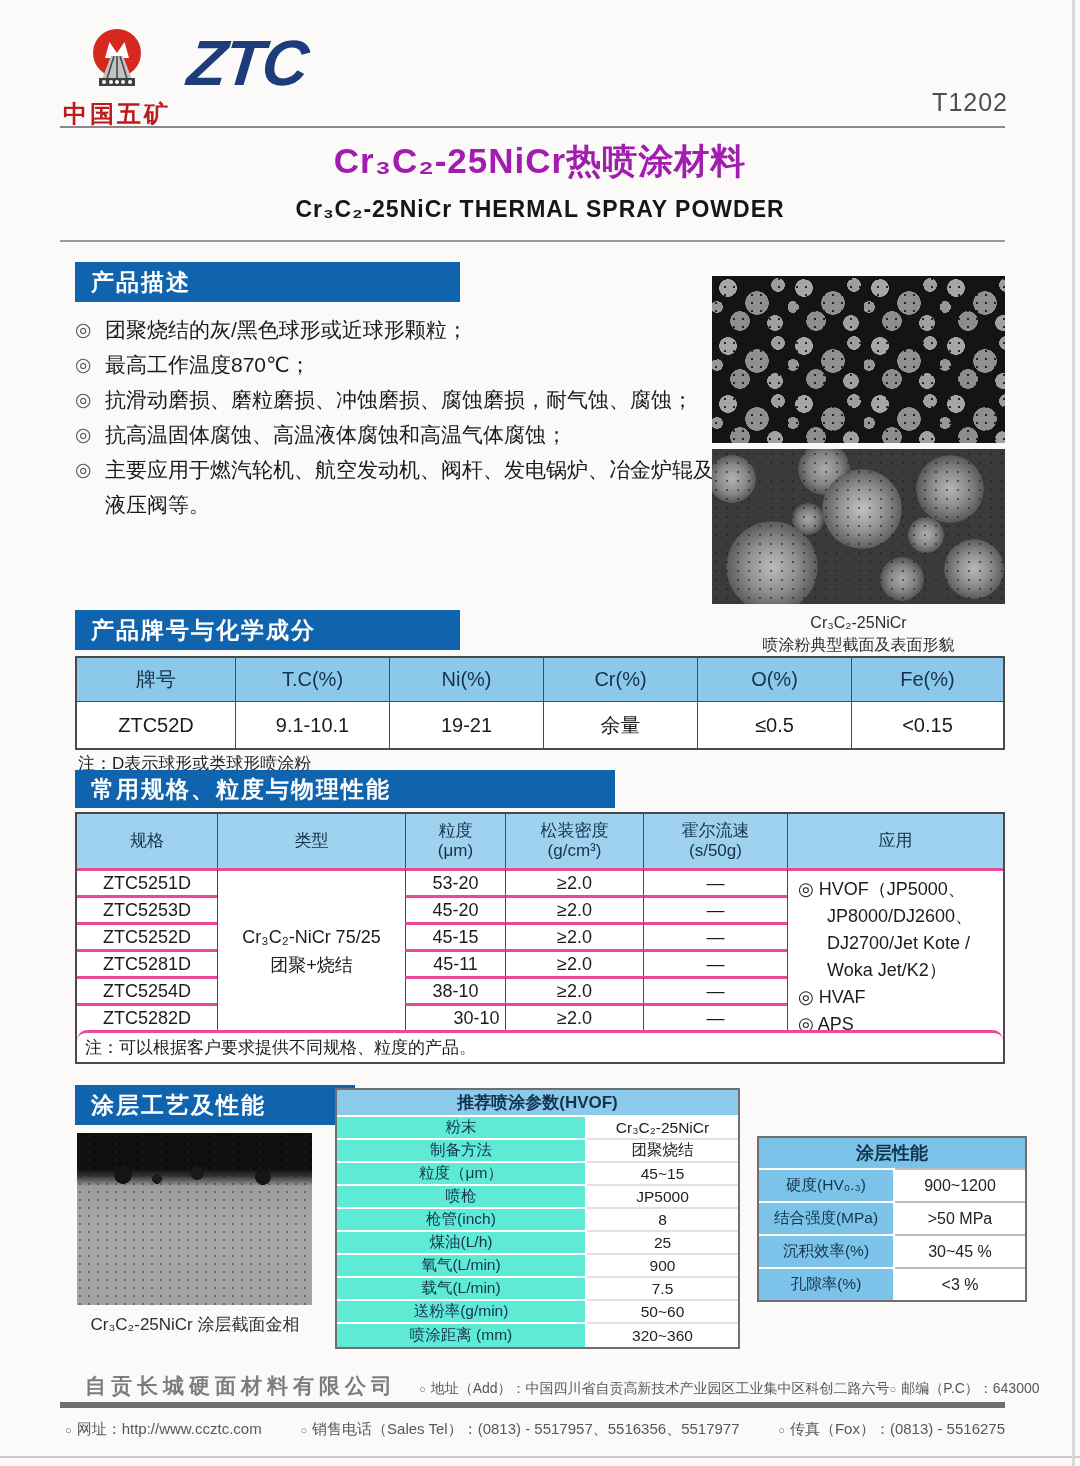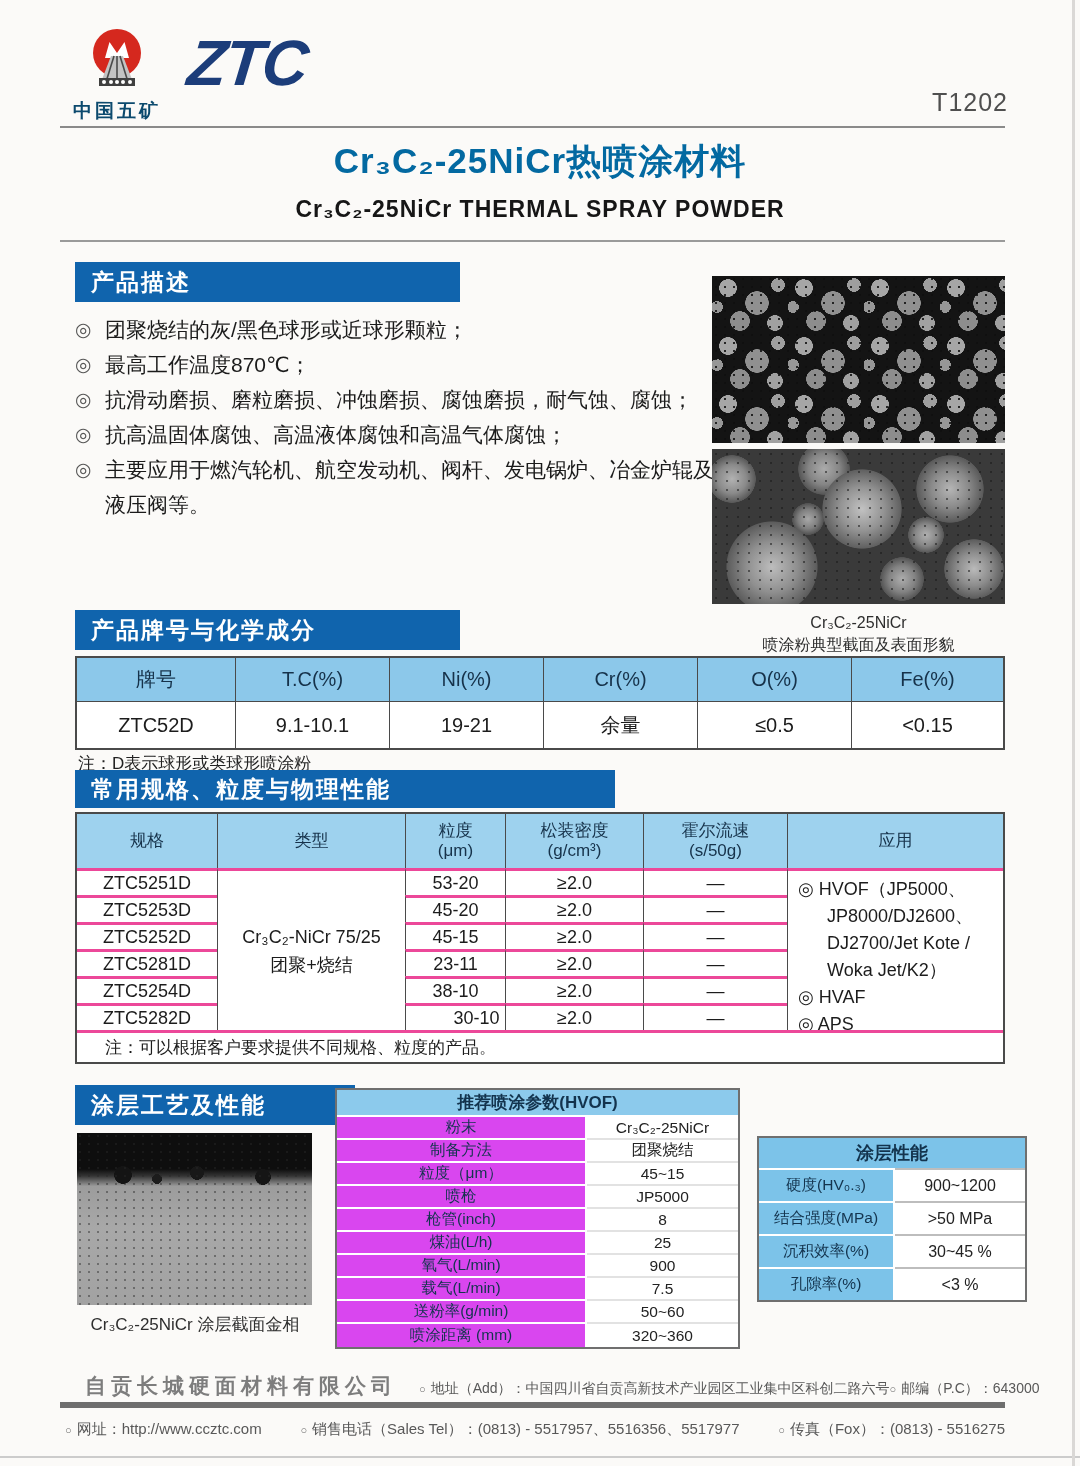--- a/index.html
+++ b/index.html
@@ -6,26 +6,26 @@
   body{
     width:1080px;height:1466px;position:relative;
     background:#fbfaf8;
     font-family:"Liberation Sans","DejaVu Sans",sans-serif;
     color:#1c1c1c;overflow:hidden;
   }
   .abs{position:absolute;}
 
   
   .logo-wrap{left:62px;top:28px;width:110px;text-align:center;}
-  .brand-cn{font-size:19px;font-weight:bold;color:#0c4a6e;letter-spacing:3px;margin-top:2px;}
+  .brand-cn{font-size:24px;font-weight:bold;color:#b91c1c;letter-spacing:3px;margin-top:2px;}
   .ztc{left:188px;top:26px;font-size:64px;font-weight:bold;font-style:italic;
        color:#1c3d7a;letter-spacing:-2px;transform:skewX(-6deg);}
   .doc-number{right:72px;top:88px;font-size:25px;color:#4f4f4f;letter-spacing:1px;}
   .hr1{left:60px;top:126px;width:945px;height:2px;background:#8a8a8a;}
-  .title-cn{left:0;top:138px;width:1080px;text-align:center;font-size:35px;font-weight:bold;color:#0369a1;letter-spacing:1px;}
+  .title-cn{left:0;top:138px;width:1080px;text-align:center;font-size:35px;font-weight:bold;color:#a21caf;letter-spacing:1px;}
   .title-en{left:0;top:196px;width:1080px;text-align:center;font-size:23px;font-weight:bold;color:#161616;letter-spacing:1px;}
   .hr2{left:60px;top:240px;width:945px;height:2px;background:#9a9a9a;}
 
   
   .sec-bar{background:#1064ad;color:#fff;font-size:23px;font-weight:bold;letter-spacing:2px;
            display:flex;align-items:center;padding-left:16px;height:40px;box-sizing:border-box;}
   .bar1{left:75px;top:262px;width:385px;}
   .bar2{left:75px;top:610px;width:385px;}
   .bar3{left:75px;top:770px;width:540px;height:38px;}
   .bar4{left:75px;top:1085px;width:280px;}
@@ -83,42 +83,42 @@
         grid-template-columns:140px 188px 100px 138px 144px 1fr;
         grid-template-rows:54px repeat(6,27px) 32px;}
   .spec .cell{font-size:18px;border-left:1px solid #4a4a4a;border-top:3px solid #ec4899;}
   .spec .c0{border-left:none;}
   .spec .r0{border-top:none;}
   .spec .head{background:#9ed2ee;font-size:17px;line-height:20px;color:#16324a;}
   .spec .merged-type{grid-column:2;grid-row:2/8;font-size:18px;line-height:28px;}
   .spec .merged-app{grid-column:6;grid-row:2/8;flex-direction:column;align-items:flex-start;
                     justify-content:flex-start;padding:5px 0 0 10px;font-size:18px;line-height:27px;}
   .spec .app-cont{padding-left:29px;}
-  .spec .note-row{grid-column:1/7;grid-row:8;justify-content:flex-start;padding-left:28px;font-size:17px;}
+  .spec .note-row{grid-column:1/7;grid-row:8;justify-content:flex-start;padding-left:8px;font-size:17px;border-radius:10px;}
 
   
   .coat-img{left:77px;top:1133px;width:235px;height:172px;
     background-image:
       radial-gradient(circle 1.2px at 3px 3px, rgba(40,40,40,.45) 90%, transparent 100%),
       radial-gradient(circle 9px at 46px 42px, #141414 96%, transparent 100%),
       radial-gradient(circle 7px at 120px 40px, #181818 96%, transparent 100%),
       radial-gradient(circle 8px at 186px 44px, #151515 96%, transparent 100%),
       radial-gradient(circle 5px at 80px 46px, #1c1c1c 96%, transparent 100%),
       linear-gradient(180deg,#0e0e0e 0%,#0e0e0e 21%,#353535 25%,#9c9c9c 31%,#a8a8a8 55%,#a2a2a2 100%);
     background-repeat:repeat,no-repeat,no-repeat,no-repeat,no-repeat,no-repeat;
     background-size:9px 8px,auto,auto,auto,auto,auto;}
   .coat-caption{left:60px;top:1313px;width:270px;text-align:center;font-size:17px;color:#2e2e2e;}
 
   
   .hvof{left:335px;top:1088px;width:405px;border:2px solid #6f6f6f;
         grid-template-columns:250px 1fr;
         grid-template-rows:27px repeat(10,23px);}
   .hvof .title{grid-column:1/3;background:#8ccaec;font-size:17px;font-weight:bold;
                color:#13334d;border-bottom:2px solid #ffffff;}
-  .hvof .lab{background:#d946ef;border-bottom:2px solid #ffffff;border-right:2px solid #ffffff;
+  .hvof .lab{background:#5eead4;border-bottom:2px solid #ffffff;border-right:2px solid #ffffff;
              font-size:15.5px;color:#14344e;}
   .hvof .val{background:#fff;border-bottom:2px solid #e2e2e2;font-size:15.5px;color:#222;}
   .hvof .last{border-bottom:none;}
 
   
   .props{left:757px;top:1136px;width:270px;border:2px solid #6f6f6f;
          grid-template-columns:136px 1fr;
          grid-template-rows:30px repeat(4,33px);}
   .props .title{grid-column:1/3;background:#7cc3e9;font-size:18px;font-weight:bold;color:#13334d;}
   .props .lab{background:#7cc3e9;border-top:2px solid #ffffff;border-right:2px solid #ffffff;
@@ -258,21 +258,21 @@
   <div class="cell" style="grid-row:3;grid-column:3;">45-20</div>
   <div class="cell" style="grid-row:3;grid-column:4;">≥2.0</div>
   <div class="cell" style="grid-row:3;grid-column:5;">—</div>
 
   <div class="cell c0" style="grid-row:4;grid-column:1;">ZTC5252D</div>
   <div class="cell" style="grid-row:4;grid-column:3;">45-15</div>
   <div class="cell" style="grid-row:4;grid-column:4;">≥2.0</div>
   <div class="cell" style="grid-row:4;grid-column:5;">—</div>
 
   <div class="cell c0" style="grid-row:5;grid-column:1;">ZTC5281D</div>
-  <div class="cell" style="grid-row:5;grid-column:3;">23-11</div>
+  <div class="cell" style="grid-row:5;grid-column:3;">45-11</div>
   <div class="cell" style="grid-row:5;grid-column:4;">≥2.0</div>
   <div class="cell" style="grid-row:5;grid-column:5;">—</div>
 
   <div class="cell c0" style="grid-row:6;grid-column:1;">ZTC5254D</div>
   <div class="cell" style="grid-row:6;grid-column:3;">38-10</div>
   <div class="cell" style="grid-row:6;grid-column:4;">≥2.0</div>
   <div class="cell" style="grid-row:6;grid-column:5;">—</div>
 
   <div class="cell c0" style="grid-row:7;grid-column:1;">ZTC5282D</div>
   <div class="cell" style="grid-row:7;grid-column:3;padding-left:42px;">30-10</div>

